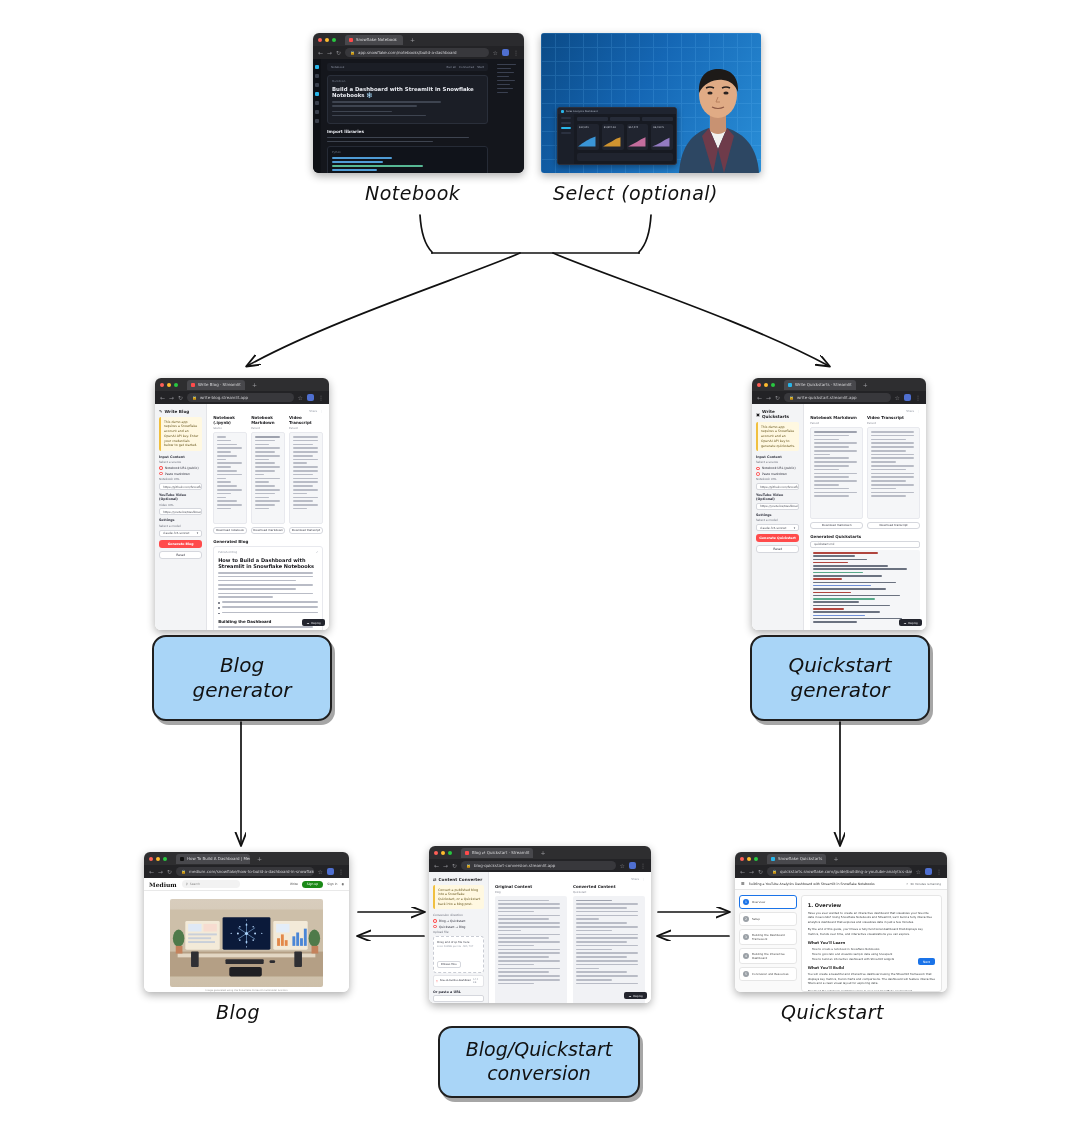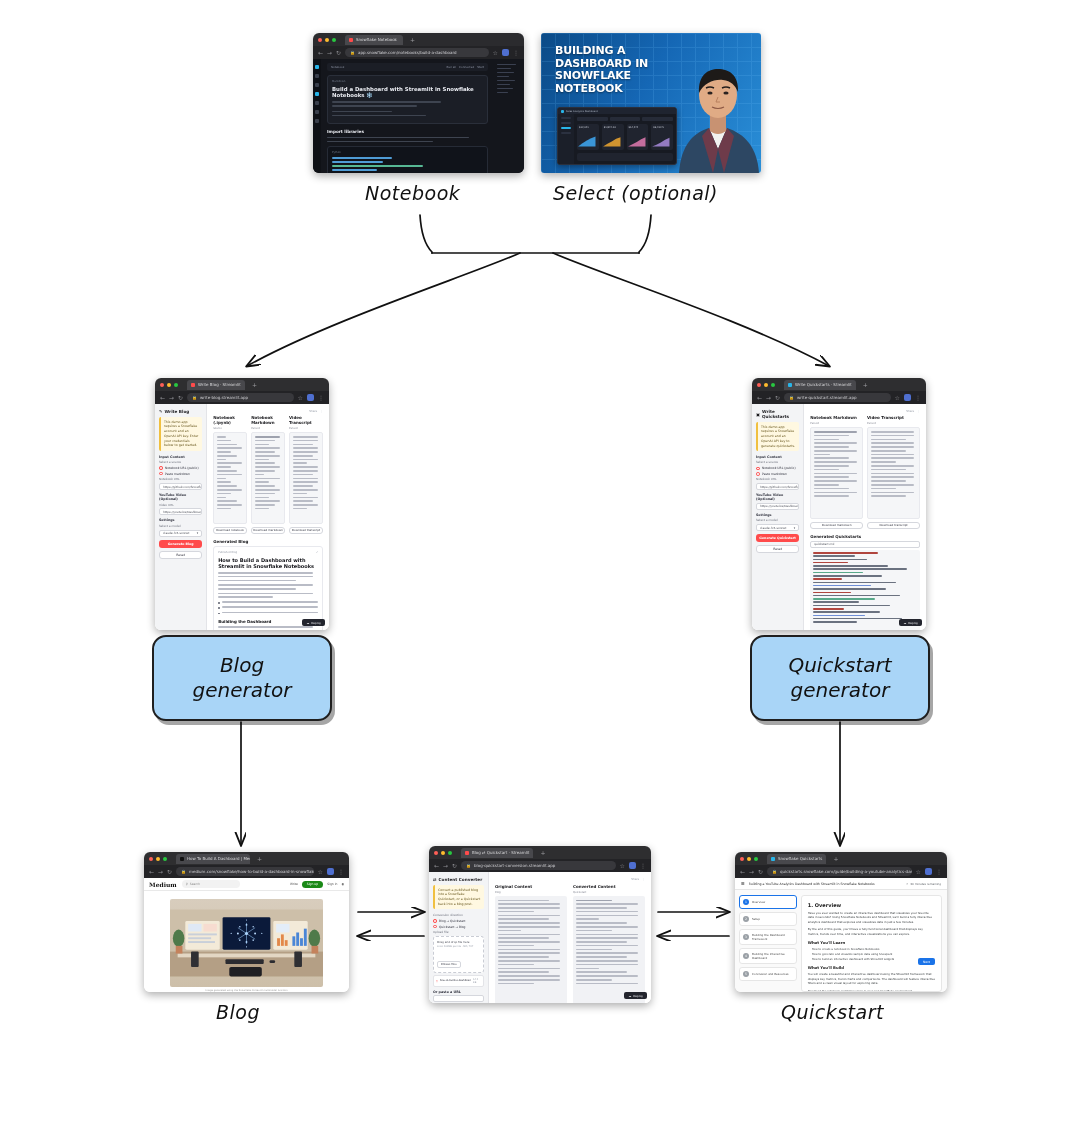--- a/index.html
+++ b/index.html
@@ -302,26 +302,20 @@
         <div class="tocline" style="width:55%"></div>
         <div class="tocline" style="width:65%"></div>
         <div class="tocline" style="width:45%"></div>
       </div>
     </div>
 
   </div>
 
   <div class="ytthumb" style="left:541px; top:33px; width:220px; height:140px;">
     <div class="ytgrid"></div>
-    <div class="yttitle">
-      <div>BUILDING A</div>
-      <div>DASHBOARD IN</div>
-      <div>SNOWFLAKE</div>
-      <div>NOTEBOOK</div>
-    </div>
 
     <div class="ytdash">
       <div class="dhead">
         <span style="width:3px;height:3px;border-radius:1px;background:#29b5e8;display:block"></span>
         <span style="font-size:2.4px;color:#aeb6c4">Sales Analytics Dashboard</span>
       </div>
       <div class="dside">
         <div style="margin:3px;height:2px;background:#2b3140;border-radius:1px"></div>
         <div style="margin:3px;height:2px;background:#2b3140;border-radius:1px"></div>
         <div style="margin:3px;height:2px;background:#29b5e8;border-radius:1px"></div>
@@ -972,20 +966,26 @@
           </div>
         </div>
         <div class="deploy">
           <span>☁</span>
           <span>Deploy</span>
         </div>
       </div>
     </div>
   </div>
 
+  <div class="pbox" style="left:438px; top:1026px; width:202px; height:72px; font-size:19px;">
+    <div>
+      <div>Blog/Quickstart</div>
+      <div>conversion</div>
+    </div>
+  </div>
 
   <div class="win light" style="left:735px; top:852px; width:212px; height:140px;">
     <div class="titlebar">
       <span class="dot r"></span>
       <span class="dot y"></span>
       <span class="dot g"></span>
       <div class="tab">
         <span class="tabfav" style="background:#29b5e8"></span>
         <span>Snowflake Quickstarts</span>
       </div>

